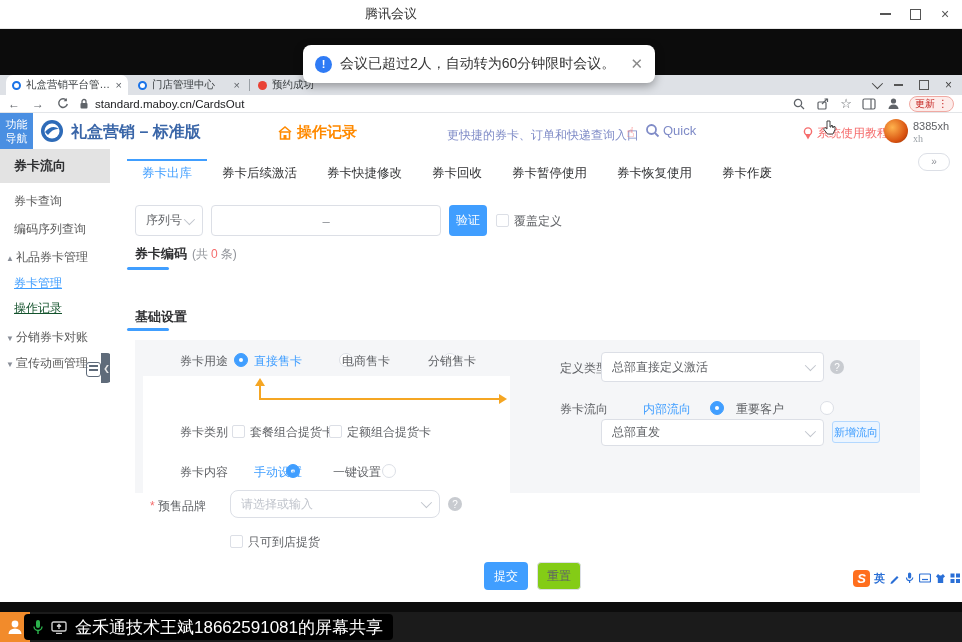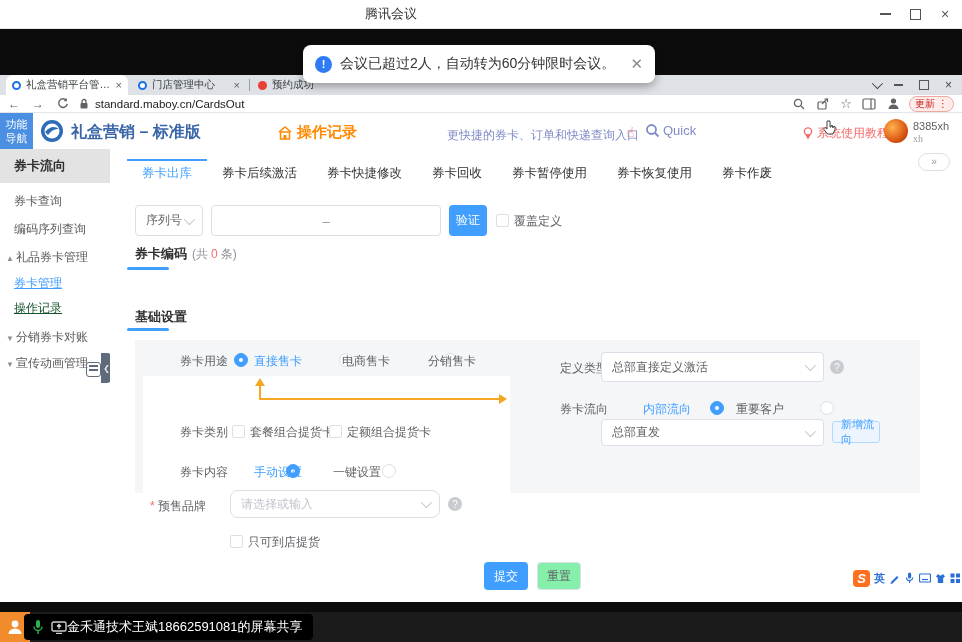--- a/index.html
+++ b/index.html
@@ -65,42 +65,42 @@
   .main-bg{left:110px;top:74px;width:852px;height:453px;background:#fff;}
   .mtabs{left:127px;top:84px;height:26px;display:flex;}
   .mtab{font-size:12.5px;color:#303133;padding:0 15px;line-height:24px;border-top:2px solid transparent;}
   .mtab.active{color:#409eff;border-top:2px solid #409eff;}
   .morepill{left:918px;top:78px;width:30px;height:16px;border:1px solid #dcdfe6;border-radius:9px;text-align:center;line-height:15px;color:#909399;font-size:10px;background:#fff;}
   .sel{border:1px solid #dcdfe6;border-radius:4px;background:#fff;display:flex;align-items:center;padding:0 10px;box-sizing:border-box;color:#606266;font-size:12px;}
   .sel .chev{margin-left:auto;}
   .chev{width:7px;height:7px;border-right:1.5px solid #c0c4cc;border-bottom:1.5px solid #c0c4cc;transform:rotate(45deg) translateY(-2px);display:inline-block;flex:0 0 auto;}
   .inputbox{border:1px solid #dcdfe6;border-radius:4px;background:#fff;text-align:center;color:#909399;font-size:13px;box-sizing:border-box;}
   .btn-blue{background:#409eff;color:#fff;border-radius:4px;font-size:12px;display:flex;align-items:center;justify-content:center;}
-  .btn-plain{background:#86efac;color:#606266;border:1px solid #dcdfe6;border-radius:4px;font-size:12px;display:flex;align-items:center;justify-content:center;box-sizing:border-box;}
+  .btn-plain{background:#84cc16;color:#606266;border:1px solid #dcdfe6;border-radius:4px;font-size:12px;display:flex;align-items:center;justify-content:center;box-sizing:border-box;}
   .btn-lite{background:#ecf5ff;color:#409eff;border:1px solid #b3d8ff;border-radius:3px;font-size:11px;display:flex;align-items:center;justify-content:center;box-sizing:border-box;}
   .cb{width:13px;height:13px;border:1px solid #dcdfe6;border-radius:2px;background:#fff;box-sizing:border-box;display:inline-block;}
   .radio{width:14px;height:14px;border:1px solid #dcdfe6;border-radius:50%;background:#fff;box-sizing:border-box;display:inline-block;position:relative;}
   .radio.on{background:#409eff;border-color:#409eff;}
   .radio.on::after{content:"";position:absolute;left:4px;top:4px;width:4px;height:4px;border-radius:50%;background:#fff;}
   .flabel{font-size:12px;color:#606266;}
   .fopt{font-size:12px;color:#606266;}
   .fopt.sel-blue{color:#409eff;}
   .secthead{font-size:13px;font-weight:bold;color:#303133;}
   .sectline{height:3px;background:#409eff;border-radius:2px;}
   .count-gray{font-size:12px;color:#909399;font-weight:normal;}
   .count-red{color:#f56c6c;}
   .graybox{left:135px;top:265px;width:785px;height:153px;background:#f5f6f8;}
   .whitebox{position:absolute;left:8px;top:36px;width:367px;height:117px;background:#fff;}
   .qmark{width:14px;height:14px;border-radius:50%;background:#c8cbd0;color:#fff;font-size:10px;display:flex;align-items:center;justify-content:center;}
   .redstar{color:#f56c6c;font-size:12px;}
   .placeholder{color:#c0c4cc;}
   
   .taskbar{left:0;top:612px;width:962px;height:30px;background:#1b1b1b;}
   .sharepill{left:24px;top:614px;height:26px;background:#000;border-radius:4px;display:flex;align-items:center;padding:0 10px 0 8px;}
-  .sharetext{color:#fff;font-size:13px;margin-left:0;white-space:nowrap;}
+  .sharetext{color:#fff;font-size:17px;margin-left:8px;white-space:nowrap;}
   .orangebox{left:0;top:612px;width:30px;height:30px;background:#f28b2b;display:flex;align-items:center;justify-content:center;}
   
   .sogou{left:853px;top:493px;height:20px;display:flex;align-items:center;gap:4px;}
   .slogo{width:17px;height:17px;border-radius:4px;background:#ff6f1e;color:#fff;font-weight:bold;font-style:italic;font-size:13px;display:flex;align-items:center;justify-content:center;}
   .slang{color:#2a6fd6;font-size:11px;font-weight:bold;}
 </style>
 </head>
 <body>
 
 <div class="stage">
@@ -313,21 +313,21 @@
       <span class="abs qmark" style="left:695px;top:20px;">?</span>
       <span class="abs flabel" style="left:425px;top:61px;">券卡流向</span>
       <span class="abs radio on" style="left:488px;top:61px;"></span>
       <span class="abs fopt sel-blue" style="left:508px;top:61px;">内部流向</span>
       <span class="abs radio" style="left:581px;top:61px;"></span>
       <span class="abs fopt" style="left:601px;top:61px;">重要客户</span>
       <div class="abs sel" style="left:466px;top:79px;width:223px;height:27px;">
         <span>总部直发</span>
           <i class="chev"></i>
       </div>
-      <div class="abs btn-lite" style="left:697px;top:81px;width:48px;height:22px;padding-left:8px;">新增流向</div>
+      <div class="abs btn-lite" style="left:697px;top:81px;width:48px;height:22px;">新增流向</div>
     </div>
 
     <span class="abs redstar" style="left:150px;top:424px;">*</span>
     <span class="abs flabel" style="left:158px;top:423px;">预售品牌</span>
     <div class="abs sel" style="left:230px;top:415px;width:210px;height:28px;border-radius:8px;">
       <span class="placeholder">请选择或输入</span>
         <i class="chev"></i>
     </div>
     <span class="abs qmark" style="left:448px;top:422px;">?</span>
 

